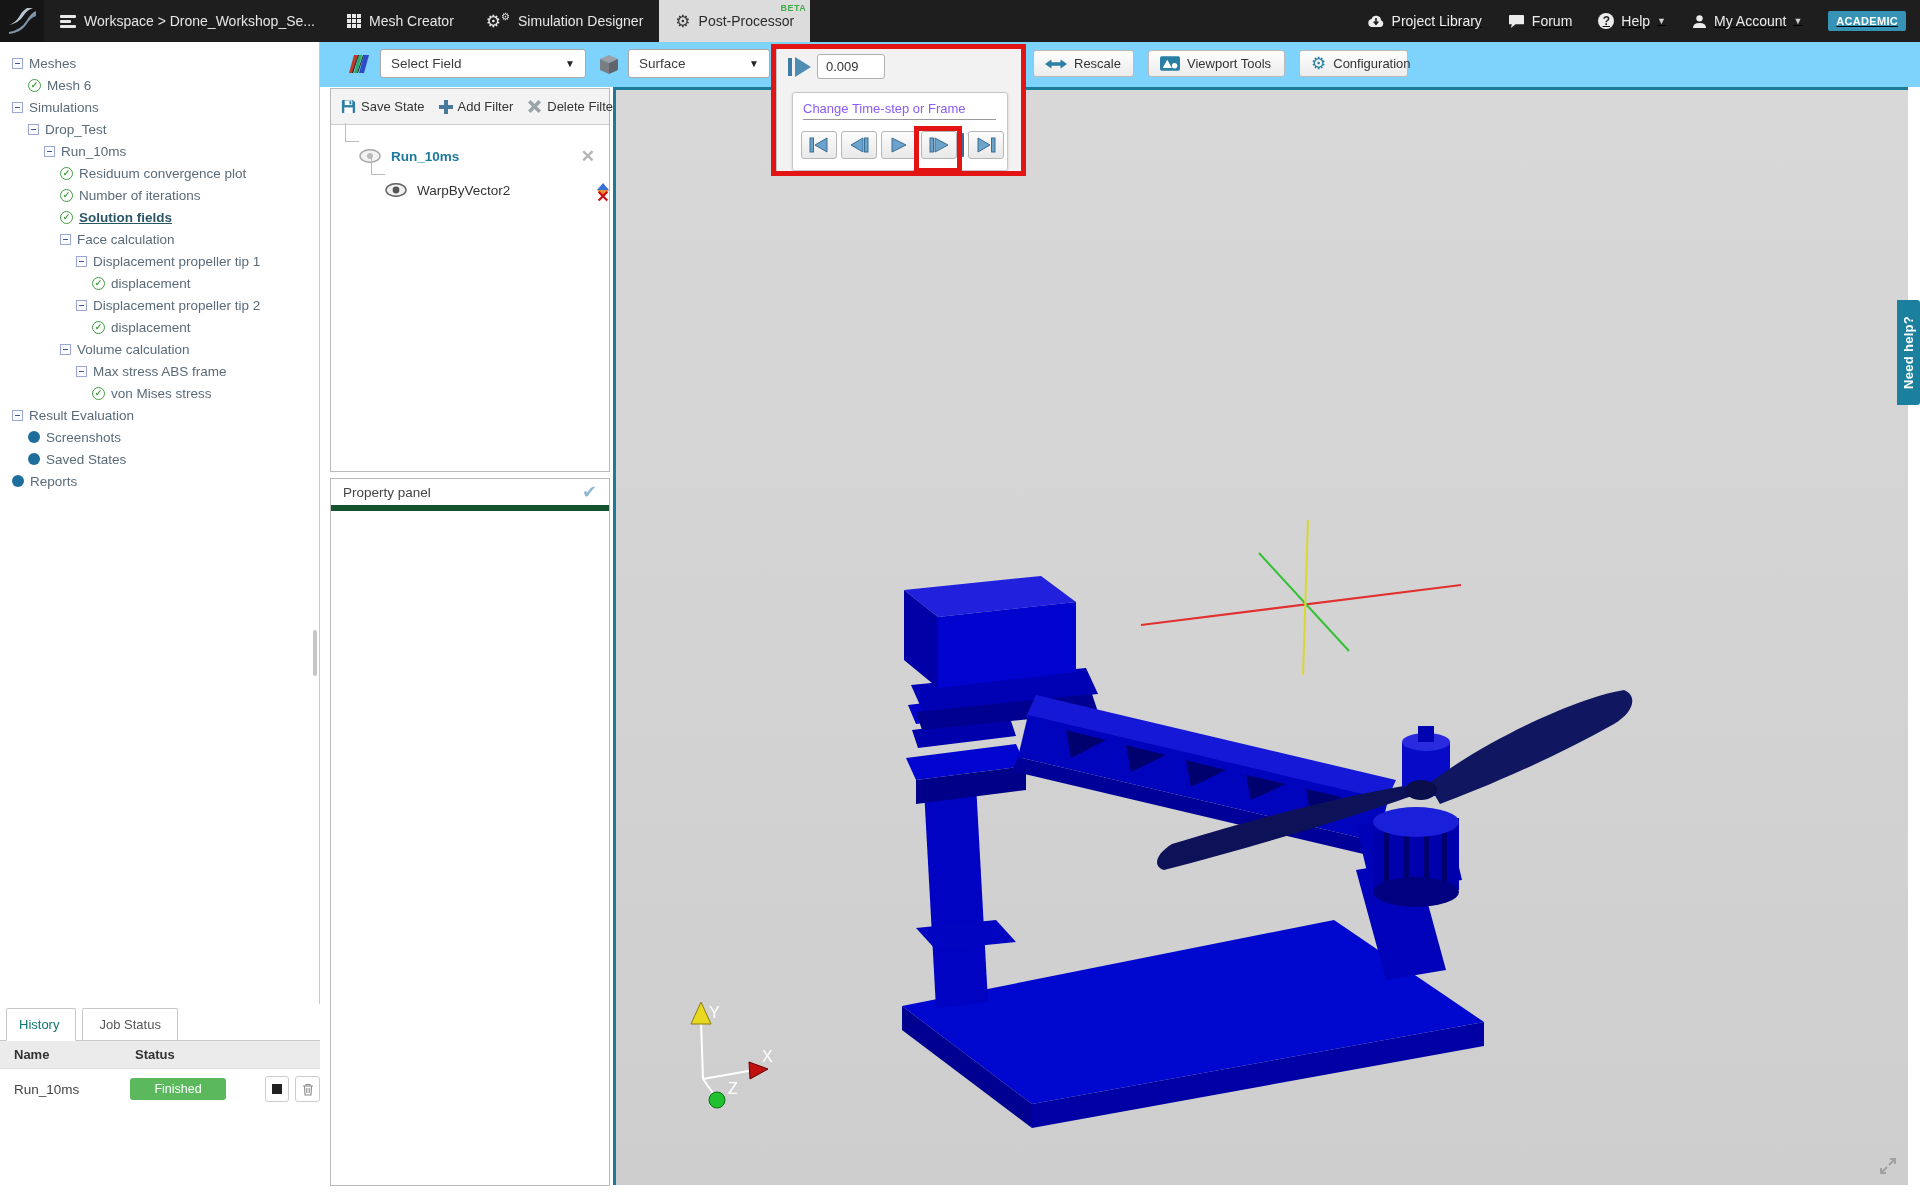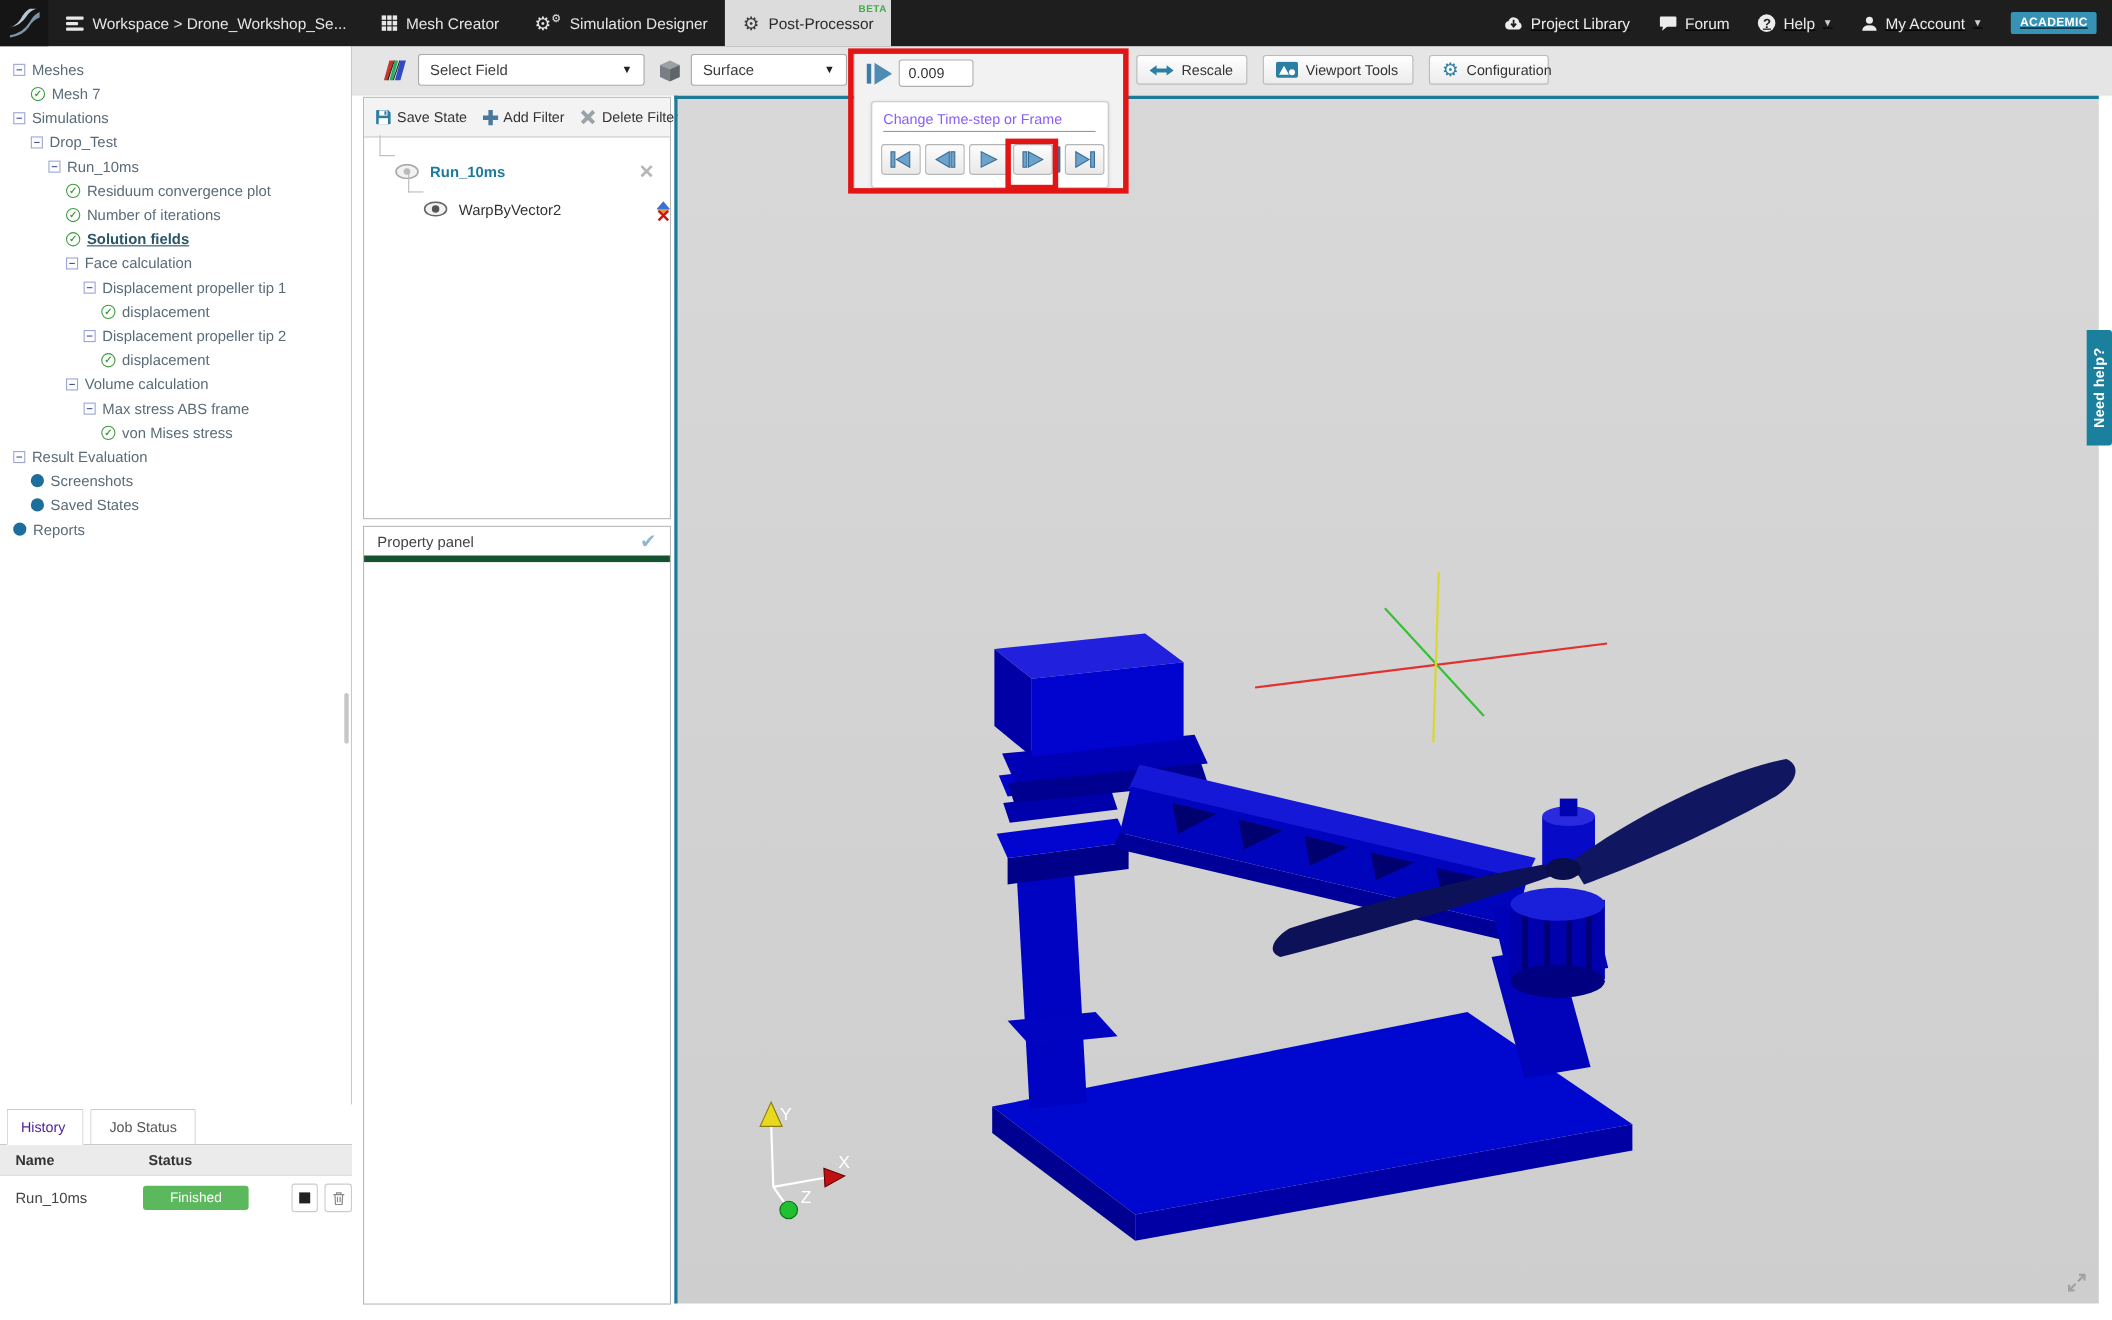--- a/index.html
+++ b/index.html
@@ -50,34 +50,34 @@
   .ic-dot { width:12px; height:12px; border-radius:50%; background:#1d6e9c; flex:0 0 auto; }
   .tlabel.selected { font-weight:bold; color:#2a5668; text-decoration:underline; }
   .side-scrollthumb { position:absolute; right:2px; top:588px; width:4px; height:46px;
     background:#c6c6c6; border-radius:2px; }
 
   
   .history { position:absolute; left:0; bottom:0; width:320px; height:196px; background:#fff; }
   .htabs { display:flex; border-bottom:1px solid #c9c9c9; padding-top:4px; }
   .htab { border:1px solid #c9c9c9; border-bottom:none; background:#fff; padding:8px 16px;
     font-size:13px; color:#555; cursor:pointer; margin-left:6px; border-radius:2px 2px 0 0; }
-  .htab.active { color:#4c1d95; margin-bottom:-1px; border-bottom:1px solid #fff;padding-left:12px; }
+  .htab.active { color:#0f766e; margin-bottom:-1px; border-bottom:1px solid #fff;padding-left:12px; }
   .hheader { display:flex; background:#ebebeb; border-bottom:1px solid #ddd; height:28px;
     align-items:center; font-size:13px; font-weight:bold; color:#333; }
   .hrow { display:flex; align-items:center; height:40px; font-size:13.5px; color:#444; }
   .colname { width:104px; padding-left:14px; }
   .colstatus { width:136px;margin-left:31px; }
   .badge-finished { display:inline-block; width:96px; text-align:center; background:#5cb85c;
     color:#fff; font-size:12.5px; padding:4px 0; border-radius:3px; }
   .mini-btn { width:26px; height:26px; border:1px solid #ccc; border-radius:3px; background:#fff;
     display:flex; align-items:center; justify-content:center; margin-left:6px; cursor:pointer; }
   .stop-sq { width:10px; height:10px; background:#222; }
 
   
-  .toolrow { position:absolute; left:320px; top:42px; right:0; height:45px; background:#e5e5e5; }
+  .toolrow { position:absolute; left:320px; top:42px; right:0; height:45px; background:#7dd3fc; }
   .field-icon { position:absolute; left:26px; top:9px; }
   .dropdown { position:absolute; height:29px; top:7px; background:#fff; border:1px solid #a9a9a9;
     border-radius:3px; display:flex; align-items:center; font-size:13.5px; color:#3c3c3c;
     padding:0 10px; cursor:pointer; }
   .dropdown .dd-caret { margin-left:auto; font-size:10px; color:#222; }
   .dd-select-field { left:60px; width:206px; }
   .dd-surface { left:308px; width:142px; }
   .cube-icon { position:absolute; left:276px; top:9px; }
   .tbtn { position:absolute; top:8px; height:27px; background:linear-gradient(#fefefe,#ececec);
     border:1px solid #bbb; border-radius:3px; display:flex; align-items:center; gap:7px;
@@ -214,21 +214,21 @@
 
 <div class="sidebar">
 
   <div class="tree">
     <div class="trow lvl0">
         <span class="ic-minus"></span>
         <span class="tlabel">Meshes</span>
       </div>
     <div class="trow lvl1">
         <span class="ic-check">✓</span>
-        <span class="tlabel">Mesh 7</span>
+        <span class="tlabel">Mesh 6</span>
       </div>
     <div class="trow lvl0">
         <span class="ic-minus"></span>
         <span class="tlabel">Simulations</span>
       </div>
     <div class="trow lvl1">
         <span class="ic-minus"></span>
         <span class="tlabel">Drop_Test</span>
       </div>
     <div class="trow lvl2">

